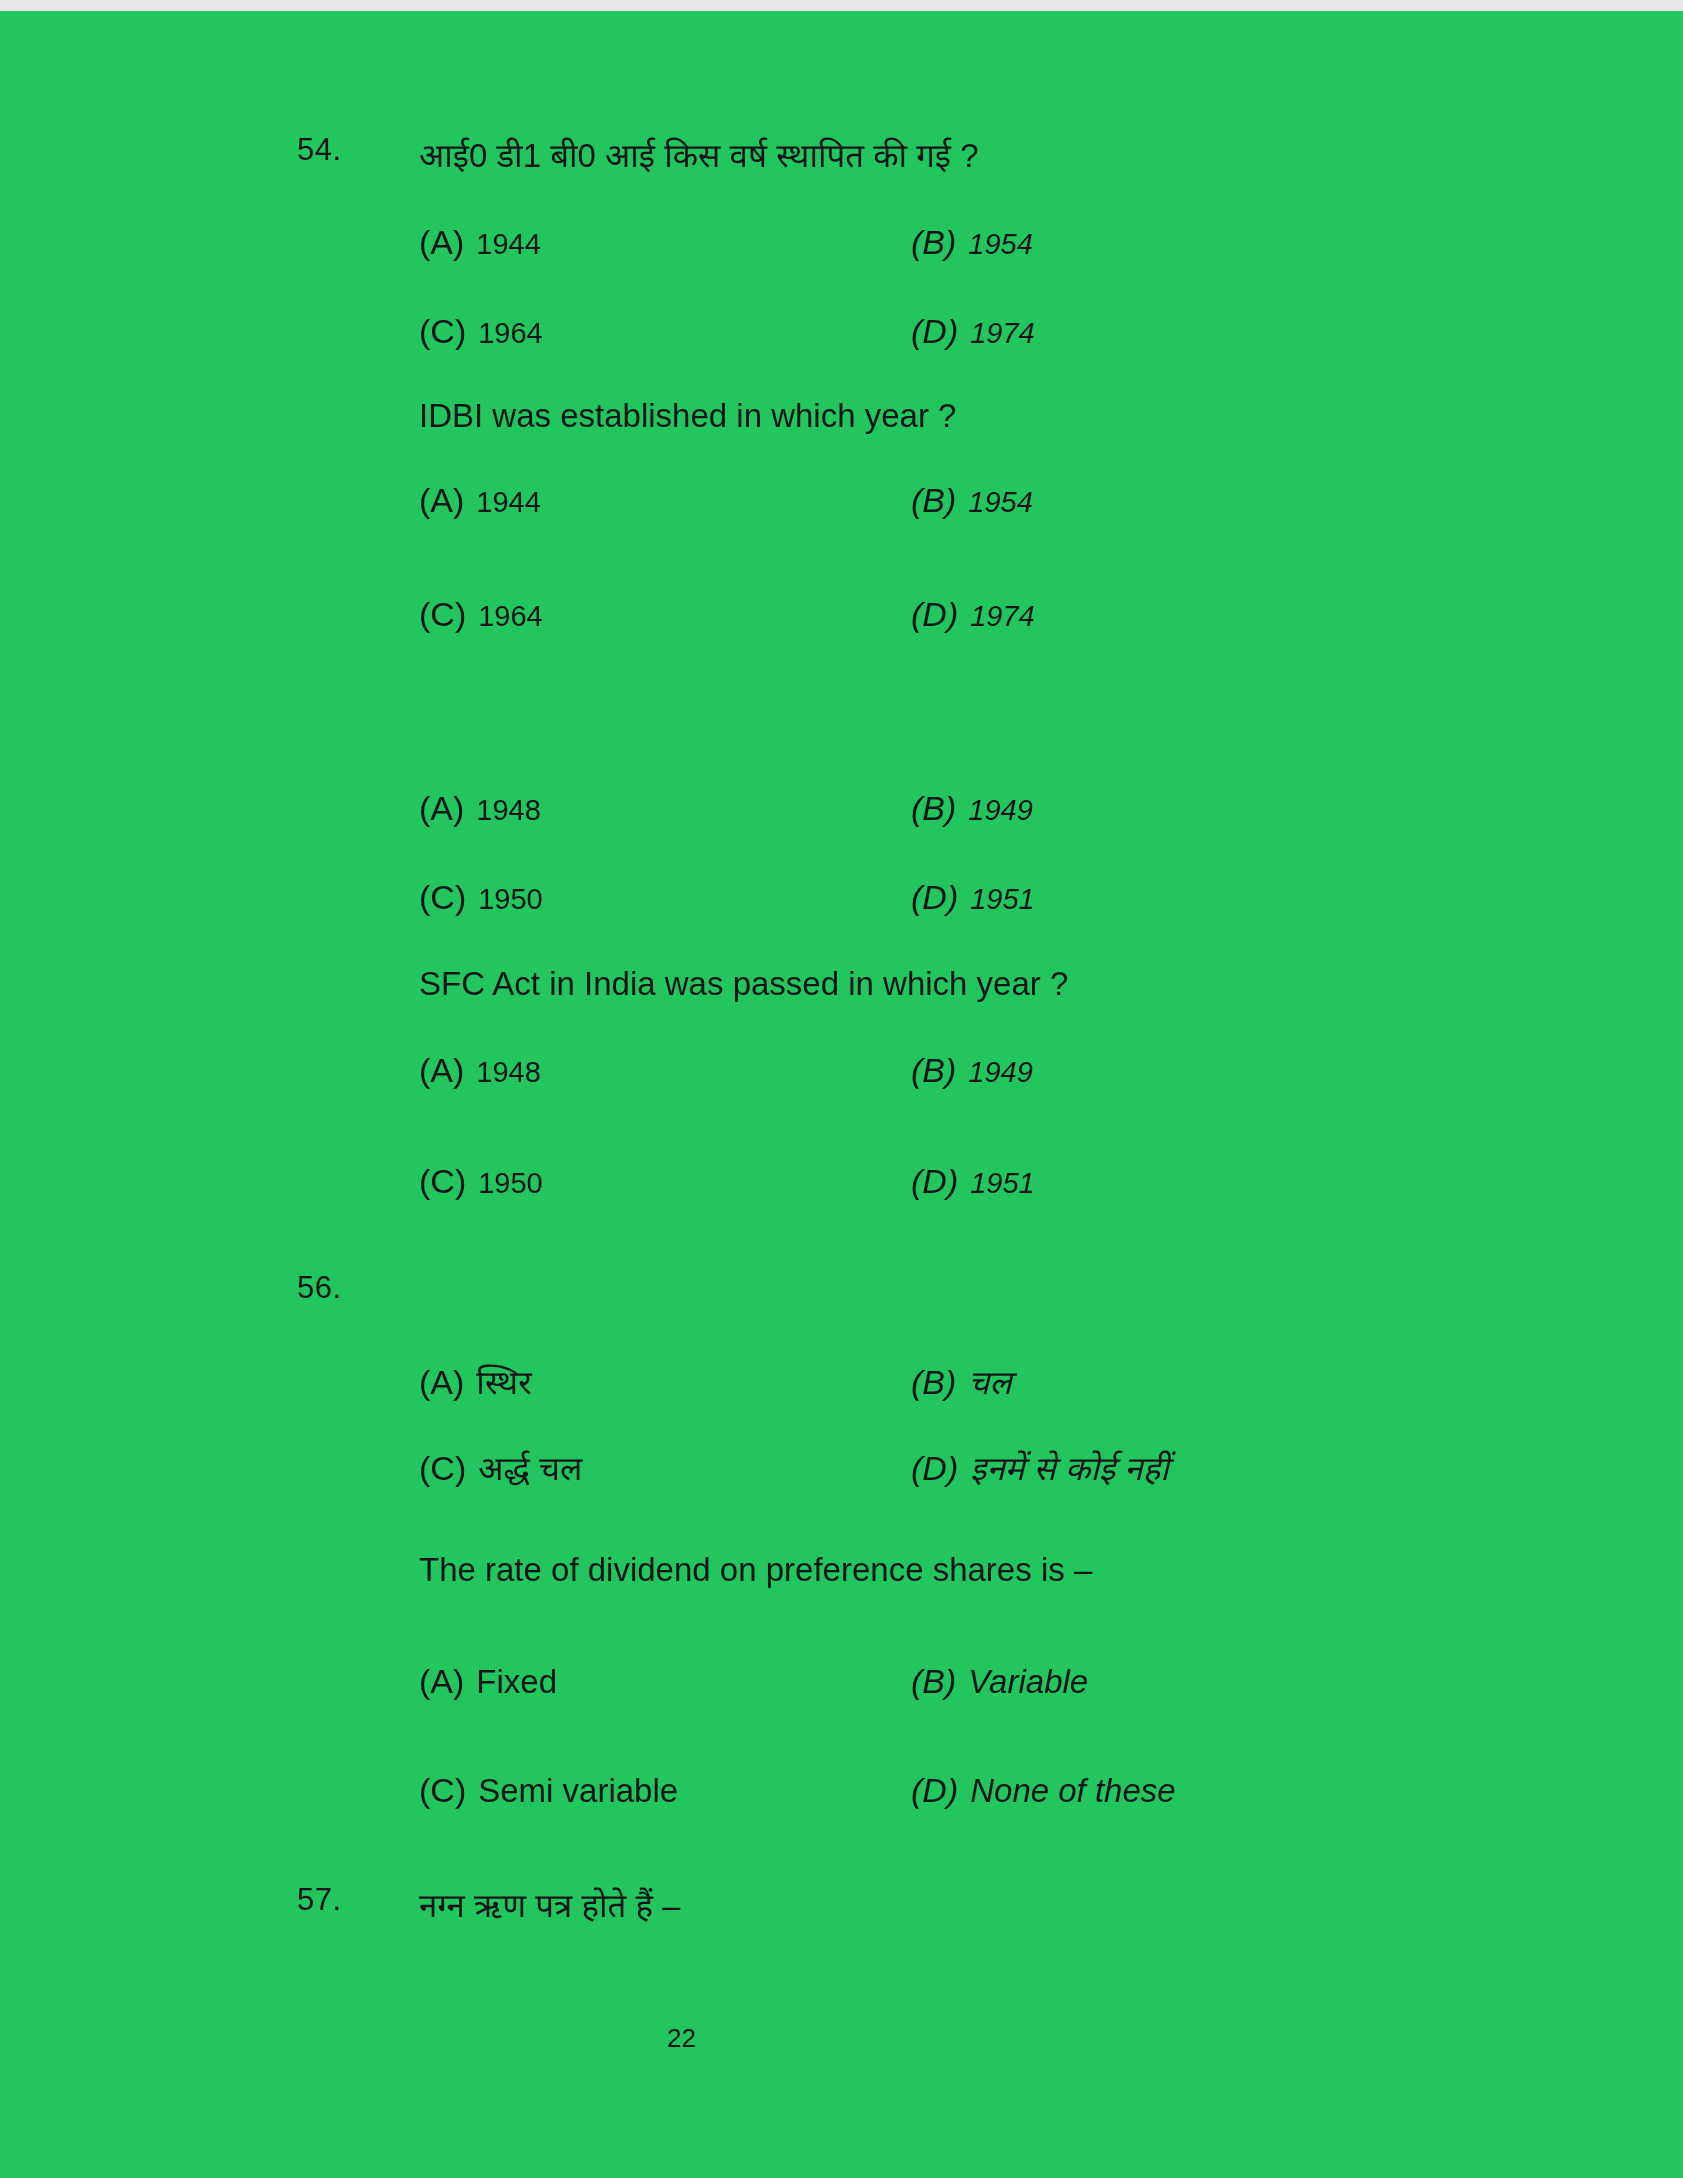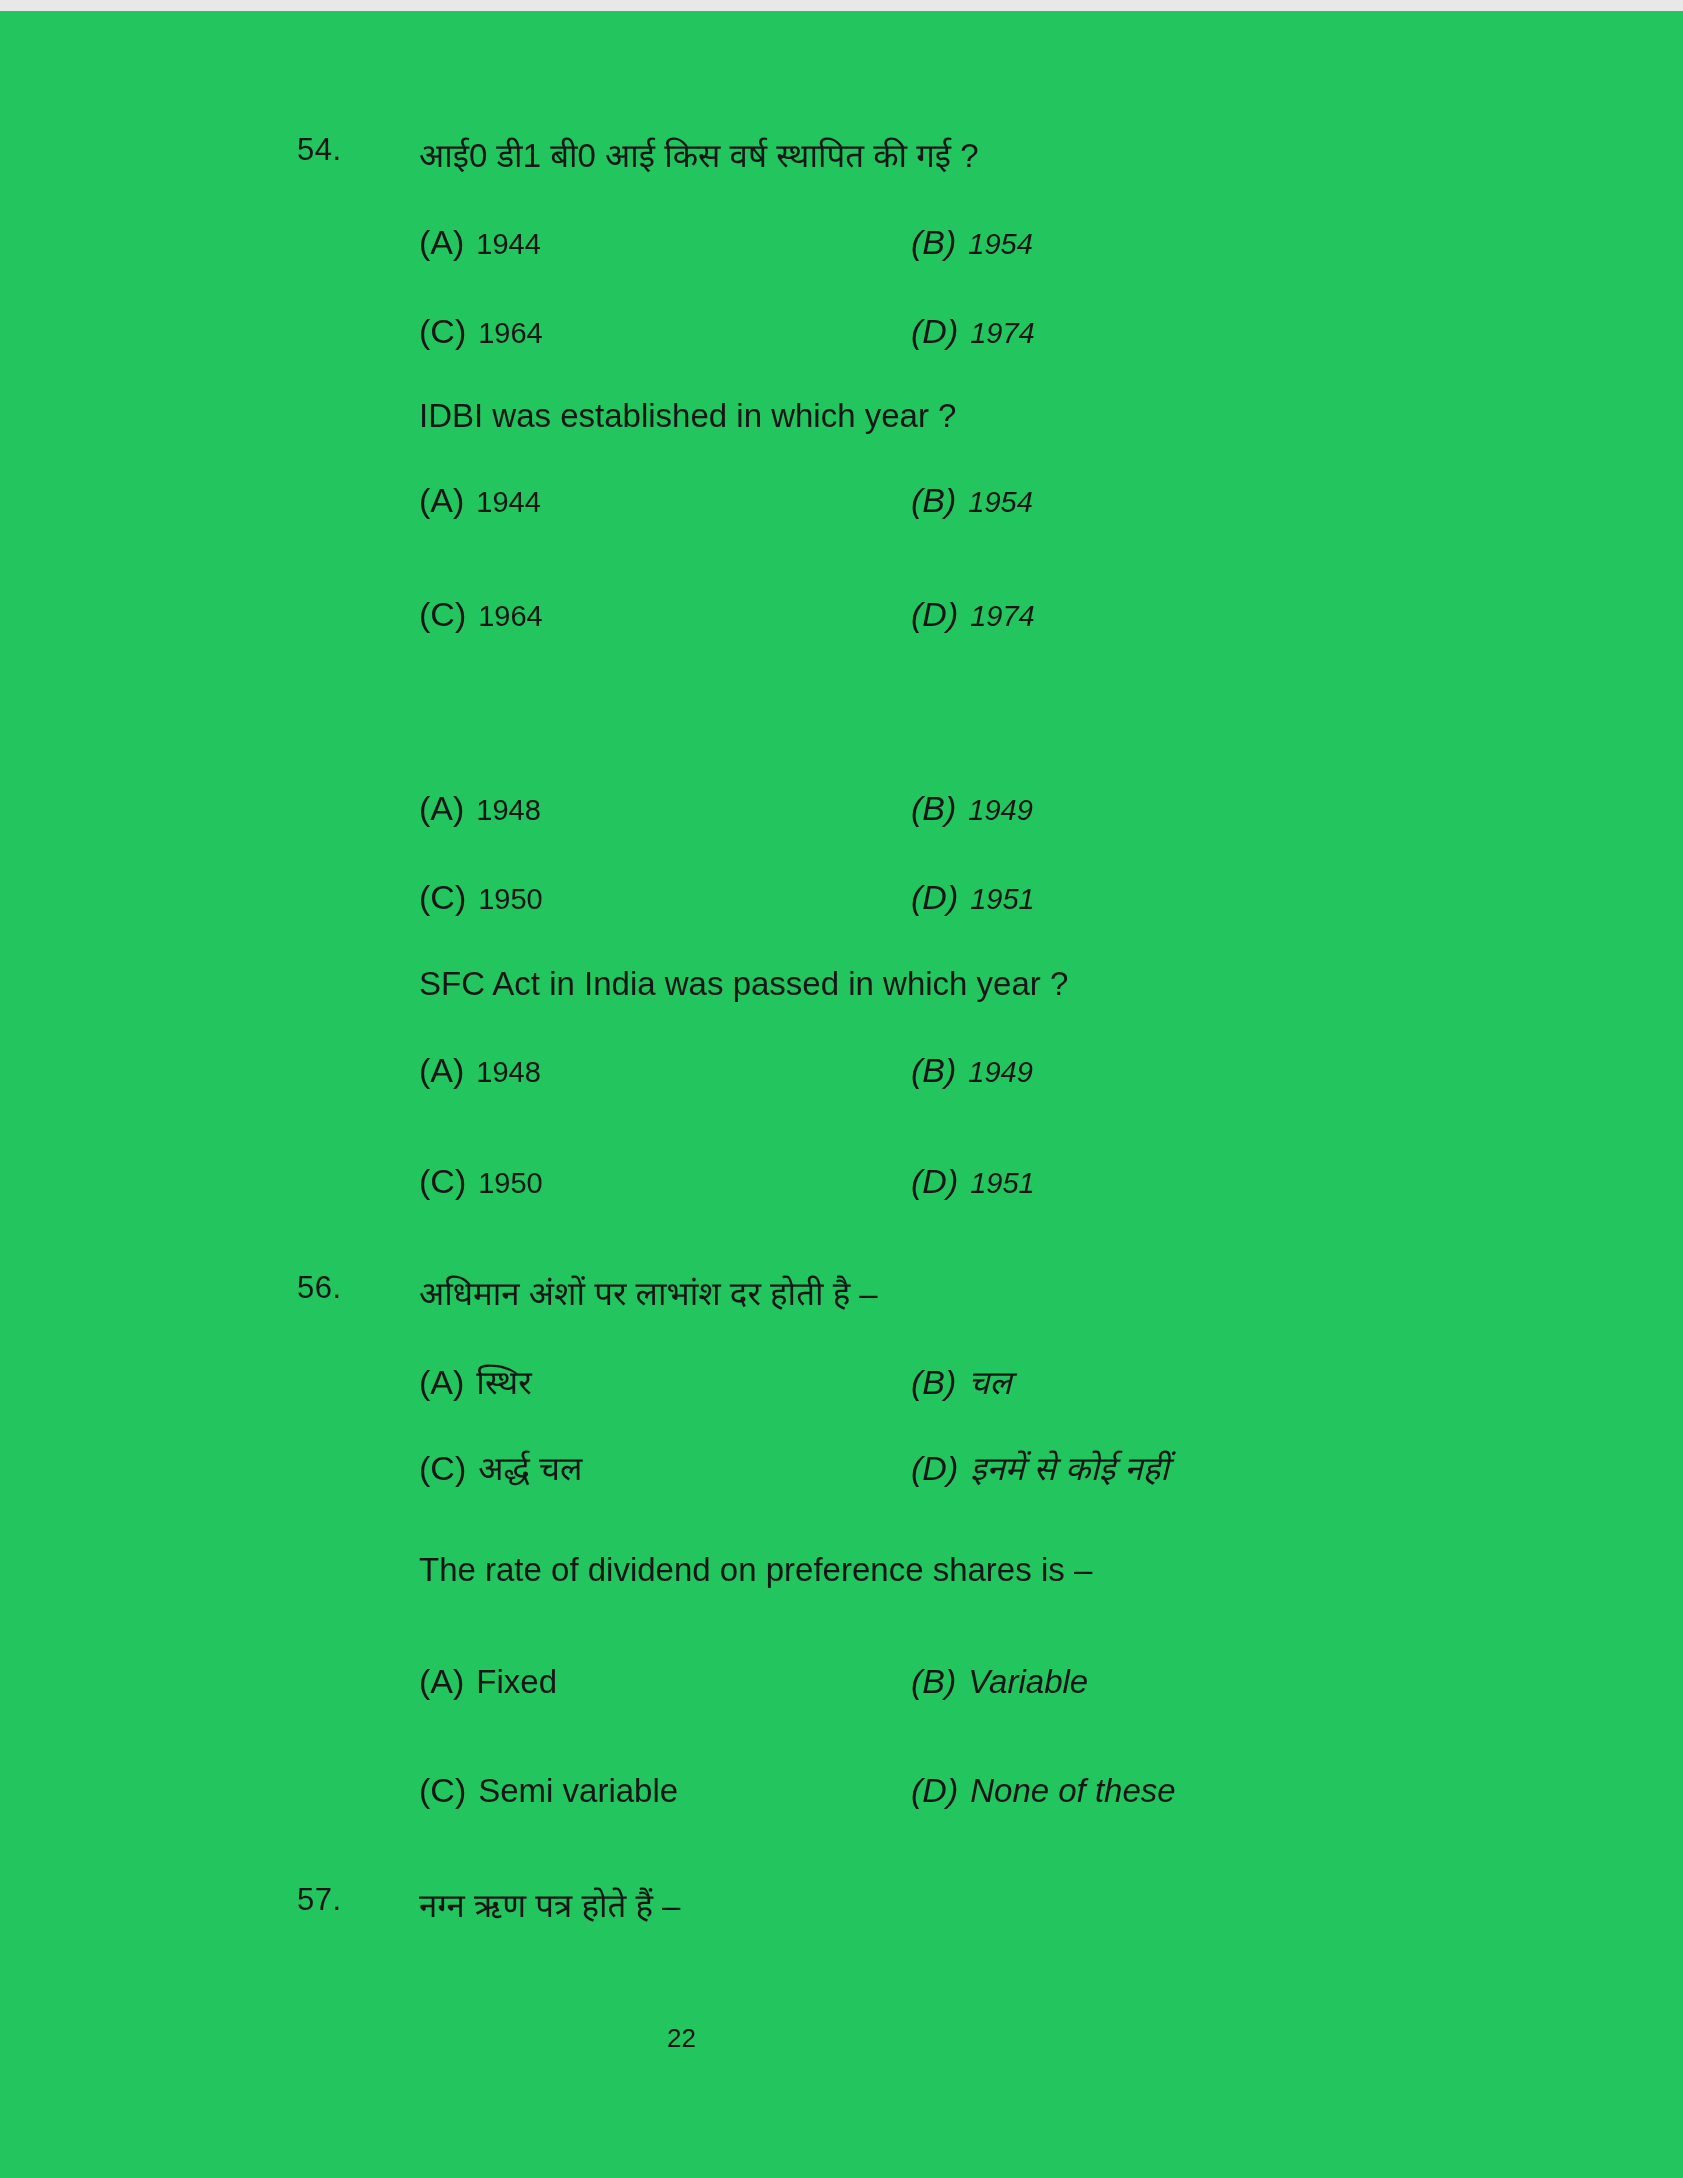--- a/index.html
+++ b/index.html
@@ -96,21 +96,20 @@
     <span class="opt-a"><span class="opt-key">(A)</span><span class="opt-val">1948</span></span>
     <span class="opt-b"><span class="opt-key">(B)</span><span class="opt-val">1949</span></span>
   </div>
   <div class="row" style="top:1151px">
     <span class="opt-a"><span class="opt-key">(C)</span><span class="opt-val">1950</span></span>
     <span class="opt-b"><span class="opt-key">(D)</span><span class="opt-val">1951</span></span>
   </div>
 
   <div class="row" style="top:1259px">
     <span class="q-num">56.</span>
-    <span class="q-text">अधिमान अंशों पर लाभांश दर होती है –</span>
   </div>
   <div class="row" style="top:1348px">
     <span class="opt-a"><span class="opt-key">(A)</span><span class="opt-val word">स्थिर</span></span>
     <span class="opt-b"><span class="opt-key">(B)</span><span class="opt-val word">चल</span></span>
   </div>
   <div class="row" style="top:1540px">
     <span class="q-text">The rate of dividend  on preference shares is –</span>
   </div>
   <div class="row" style="top:1434px">
     <span class="opt-a"><span class="opt-key">(C)</span><span class="opt-val word">अर्द्ध चल</span></span>

